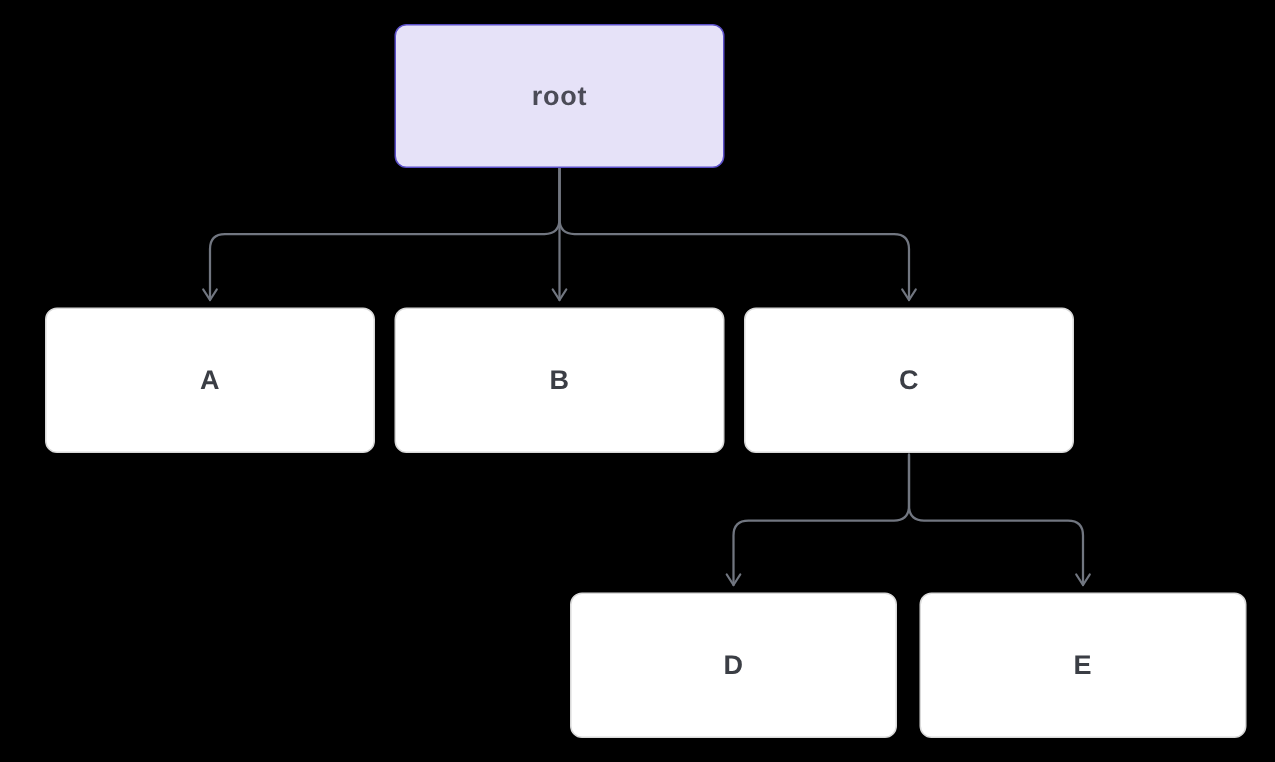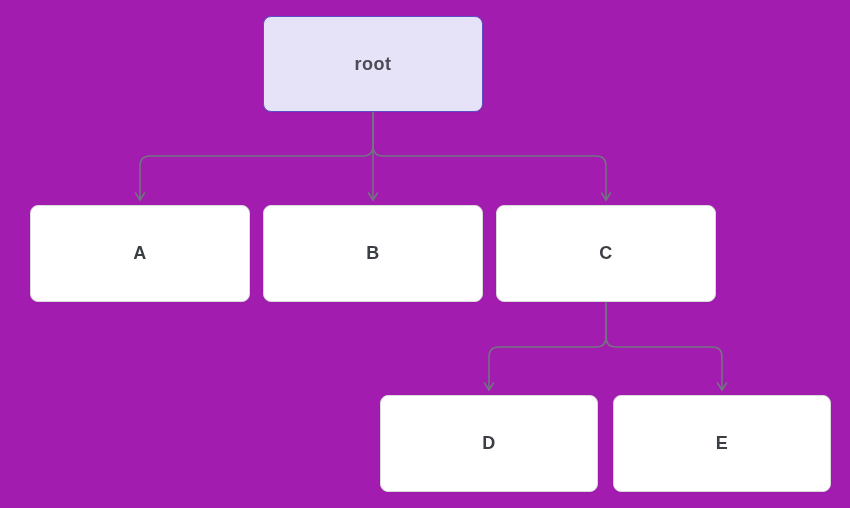--- a/index.html
+++ b/index.html
@@ -4,21 +4,21 @@
 <style>
   html,body{margin:0;padding:0;}
   body{
     font-family:"Liberation Sans", sans-serif;
     background:#f9f9f9;
   }
   .canvas{
     position:relative;
     width:850px;
     height:508px;
-    background:#a21caf;
+    background:#000000;
     overflow:hidden;
   }
   .edges{
     position:absolute;
     left:0;top:0;
     width:850px;height:508px;
   }
   .node{
     position:absolute;
     box-sizing:border-box;

